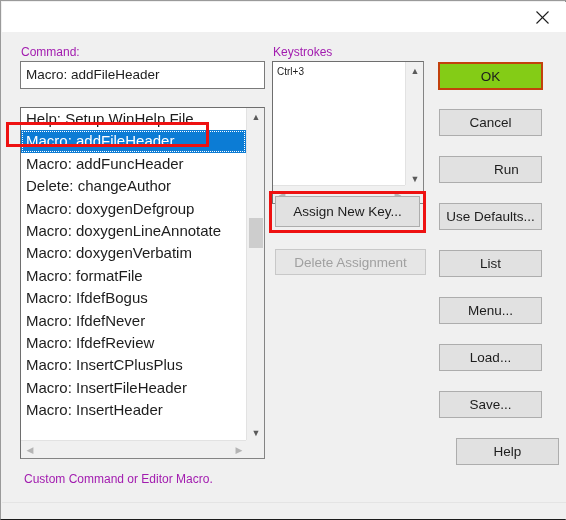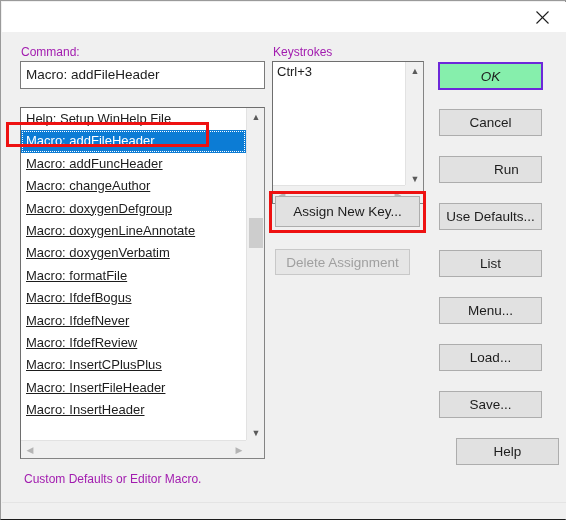--- a/index.html
+++ b/index.html
@@ -100,46 +100,45 @@
   .cmdlist {
     position: absolute;
     left: 0; top: 0;
     right: 18px;
     bottom: 18px;
     overflow: hidden;
   }
   .cmdlist .row {
     height: 22.4px;
     line-height: 22.4px;
-    font-size: 13px;
+    font-size: 15px;
     color: #1d1d1d;
     padding-left: 5px;
     white-space: nowrap;
     box-sizing: border-box;
-    text-decoration: underline;
   }
   .cmdlist .row.selected {
     background: #0c7cd5;
     color: #ffffff;
     outline: 1px dotted #ffffff;
     outline-offset: -2px;
   }
 
   
   .kslist {
     position: absolute;
     left: 0; top: 0;
     right: 17px;
     bottom: 17px;
     overflow: hidden;
   }
   .kslist .row {
     height: 20px;
     line-height: 20px;
-    font-size: 13px;
+    font-size: 10px;
     color: #1d1d1d;
     padding-left: 4px;
     white-space: nowrap;
   }
 
   
   .sb-v {
     position: absolute;
     top: 0;
     right: 0;
@@ -188,23 +187,22 @@
     border: 1px solid #adadad;
     font-size: 13.5px;
     color: #1d1d1d;
     text-align: center;
     white-space: nowrap;
     cursor: default;
     font-family: "Liberation Sans", sans-serif;
     padding: 0;
   }
   .btn.default {
-    border: 2px solid #6d28d9;
-    background: #86efac;
-    font-style: italic;
+    border: 2px solid #c2410c;
+    background: #84cc16;
   }
   .btn.disabled {
     color: #a0a0a0;
     background: #e6e6e6;
     border-color: #c8c8c8;
   }
 
   
   .anno {
     position: absolute;
@@ -261,21 +259,21 @@
         <div class="sb-arrow dim" style="right:0;">▶</div>
       </div>
       <div class="sb-corner"></div>
     </div>
 
     <div class="listpanel" style="left:18px; top:75px; width:245px; height:352px;">
       <div class="cmdlist" id="cmd-list">
           <div class="row">Help: Setup WinHelp File</div>
           <div class="row selected">Macro: addFileHeader</div>
           <div class="row">Macro: addFuncHeader</div>
-          <div class="row">Macro: changeAuthor</div>
+          <div class="row">Delete: changeAuthor</div>
           <div class="row">Macro: doxygenDefgroup</div>
           <div class="row">Macro: doxygenLineAnnotate</div>
           <div class="row">Macro: doxygenVerbatim</div>
           <div class="row">Macro: formatFile</div>
           <div class="row">Macro: IfdefBogus</div>
           <div class="row">Macro: IfdefNever</div>
           <div class="row">Macro: IfdefReview</div>
           <div class="row">Macro: InsertCPlusPlus</div>
           <div class="row">Macro: InsertFileHeader</div>
           <div class="row">Macro: InsertHeader</div>
@@ -288,32 +286,32 @@
       </div>
       <div class="sb-h" style="width:227px;">
         <div class="sb-arrow dim" style="left:0;">◀</div>
         <div class="sb-arrow dim" style="right:0;">▶</div>
       </div>
       <div class="sb-corner"></div>
     </div>
 
     <button class="btn" style="left:273px; top:164px; width:145px; height:31px;">Assign New Key...</button>
 
-    <button class="btn disabled" style="left:273px; top:217px; width:135px; height:26px;">Delete Assignment</button>
+    <button class="btn disabled" style="left:273px; top:217px; width:151px; height:26px;">Delete Assignment</button>
 
     <button class="btn default" style="left:436px; top:30px; width:105px; height:28px;">OK</button>
     <button class="btn" style="left:437px; top:77px; width:103px; height:27px;">Cancel</button>
     <button class="btn" style="left:437px; top:124px; width:103px; height:27px;padding-left:32px;">Run</button>
     <button class="btn" style="left:437px; top:171px; width:103px; height:27px;">Use Defaults...</button>
     <button class="btn" style="left:437px; top:218px; width:103px; height:27px;">List</button>
     <button class="btn" style="left:437px; top:265px; width:103px; height:27px;">Menu...</button>
     <button class="btn" style="left:437px; top:312px; width:103px; height:27px;">Load...</button>
     <button class="btn" style="left:437px; top:359px; width:103px; height:27px;">Save...</button>
     <button class="btn" style="left:454px; top:406px; width:103px; height:27px;">Help</button>
 
-    <div class="label" style="left:22px; top:440px;">Custom Defaults or Editor Macro.</div>
+    <div class="label" style="left:22px; top:440px;">Custom Command or Editor Macro.</div>
     <div class="hint-sep"></div>
 
     <div class="anno" style="left:4px; top:90px; width:203px; height:25px;"></div>
     <div class="anno" style="left:267px; top:159px; width:157px; height:42px;"></div>
 
   </div>
 </div>
 
 </body></html>

